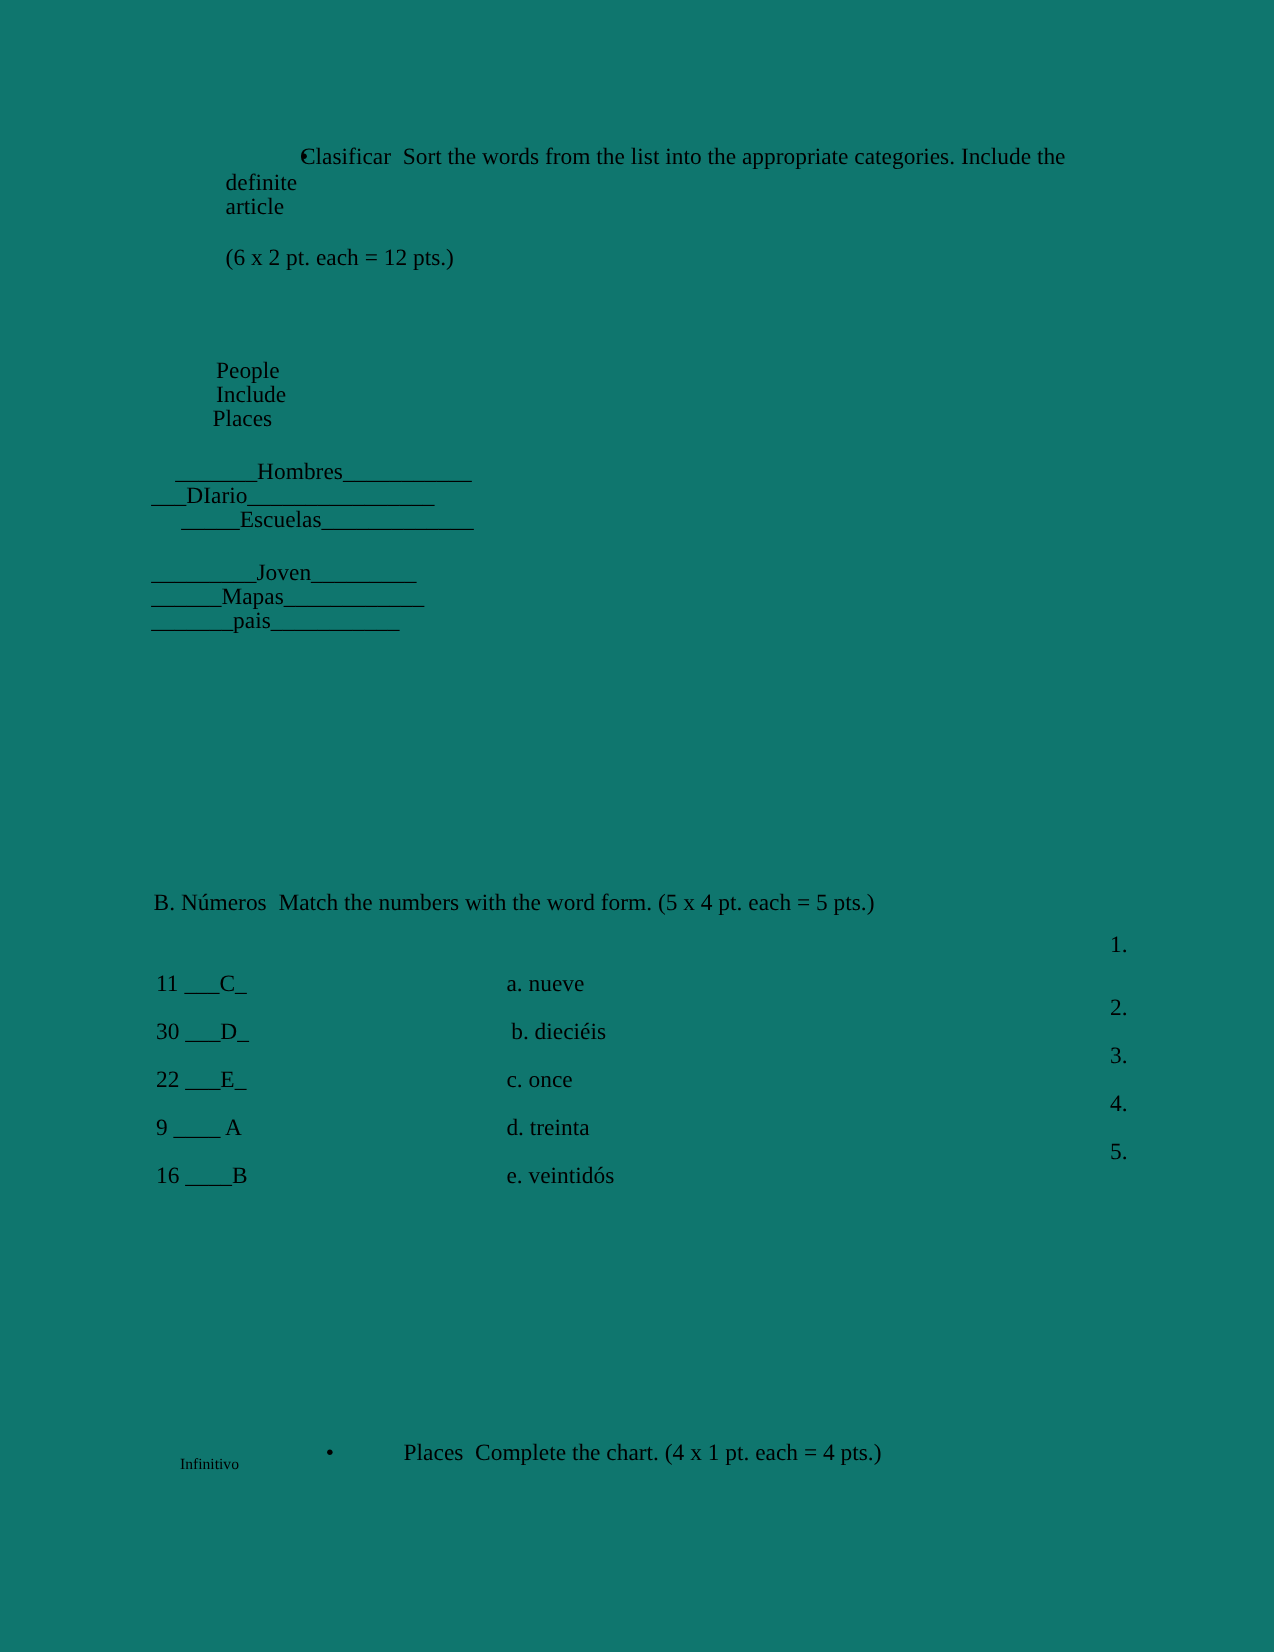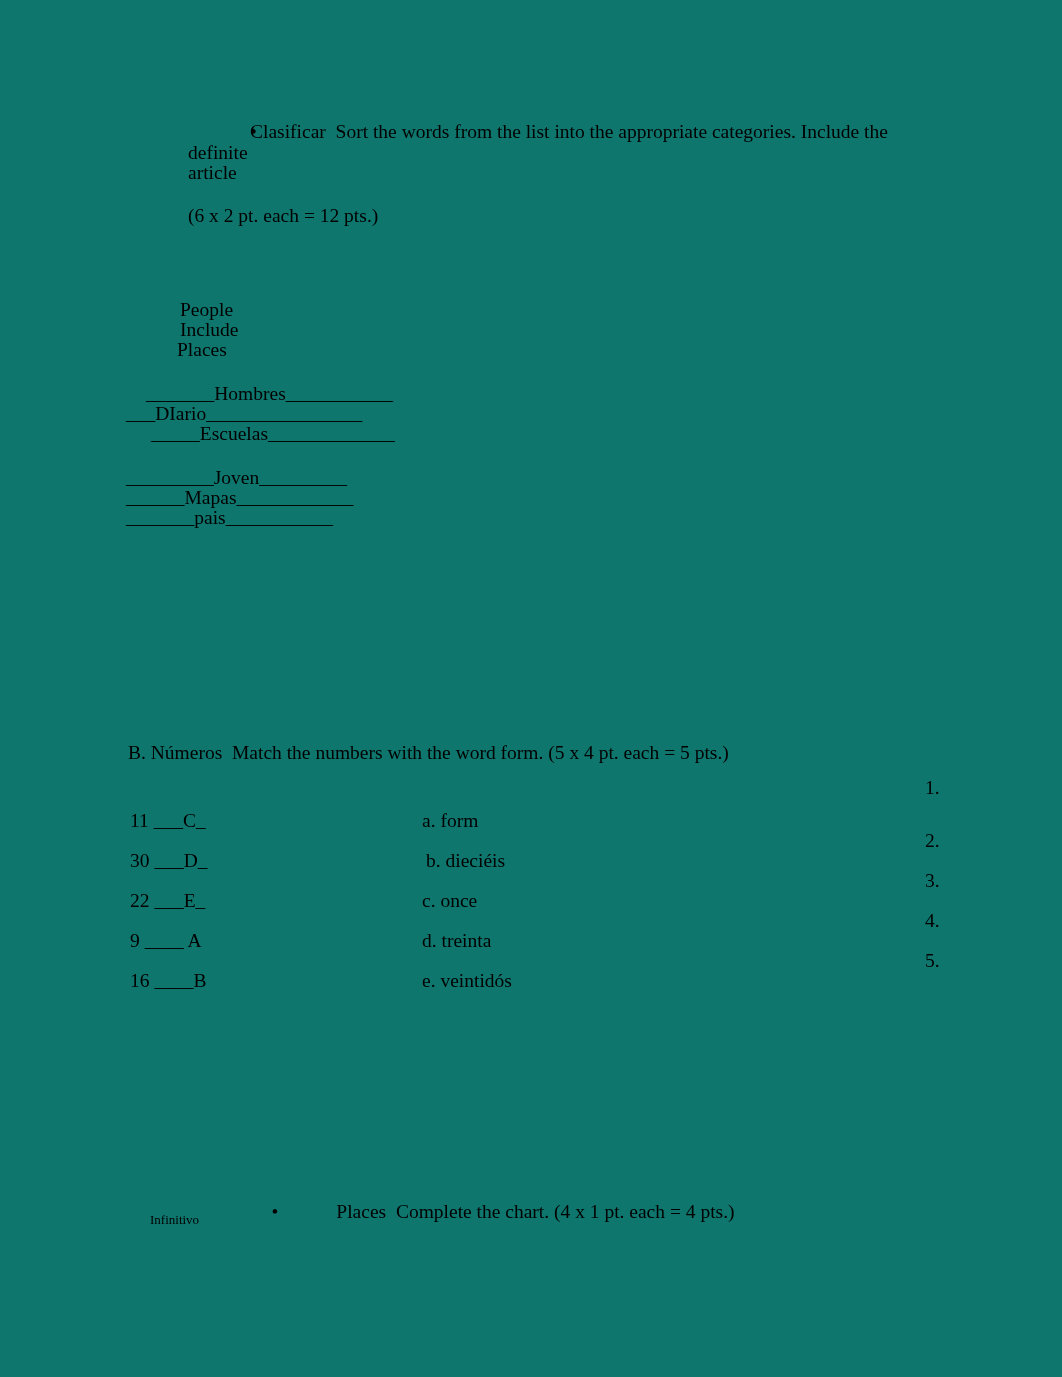--- a/index.html
+++ b/index.html
@@ -149,21 +149,21 @@
   <div class="abs blankline bl6">_______pais___________</div>
 
   <div class="abs sec-b-head">B. Números  Match the numbers with the word form. (5 x 4 pt. each = 5 pts.)</div>
 
   <div class="abs num-item ni1">11 ___C_</div>
   <div class="abs num-item ni2">30 ___D_</div>
   <div class="abs num-item ni3">22 ___E_</div>
   <div class="abs num-item ni4">9 ____ A</div>
   <div class="abs num-item ni5">16 ____B</div>
 
-  <div class="abs ans-item ai1">a. form</div>
+  <div class="abs ans-item ai1">a. nueve</div>
   <div class="abs ans-item ai2">b. dieciéis</div>
   <div class="abs ans-item ai3">c. once</div>
   <div class="abs ans-item ai4">d. treinta</div>
   <div class="abs ans-item ai5">e. veintidós</div>
 
   <div class="abs rnum rn1">1.</div>
   <div class="abs rnum rn2">2.</div>
   <div class="abs rnum rn3">3.</div>
   <div class="abs rnum rn4">4.</div>
   <div class="abs rnum rn5">5.</div>

